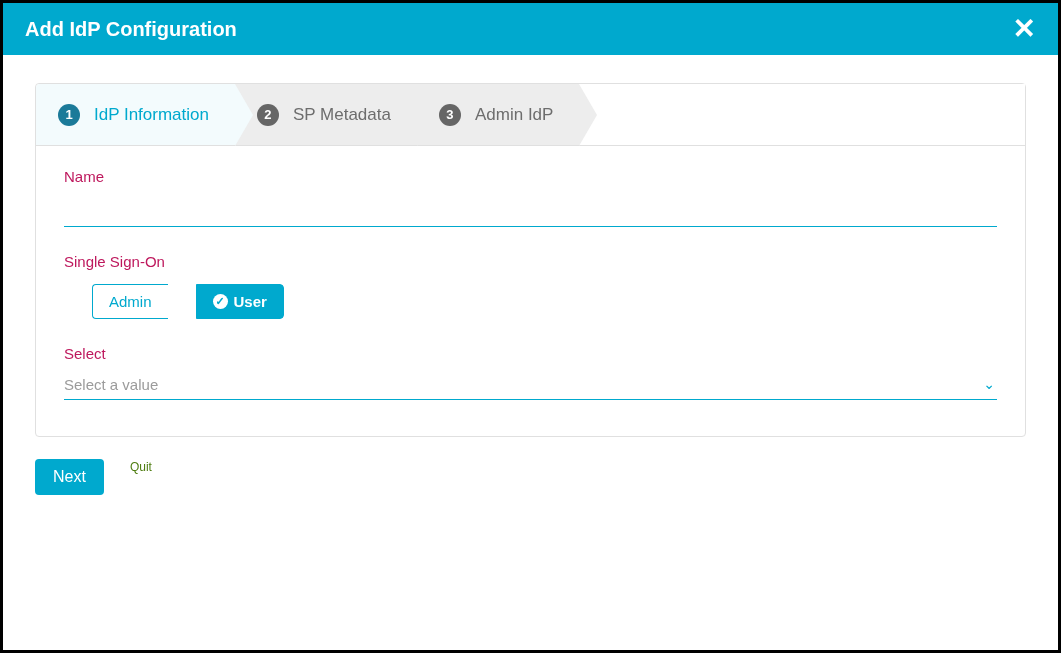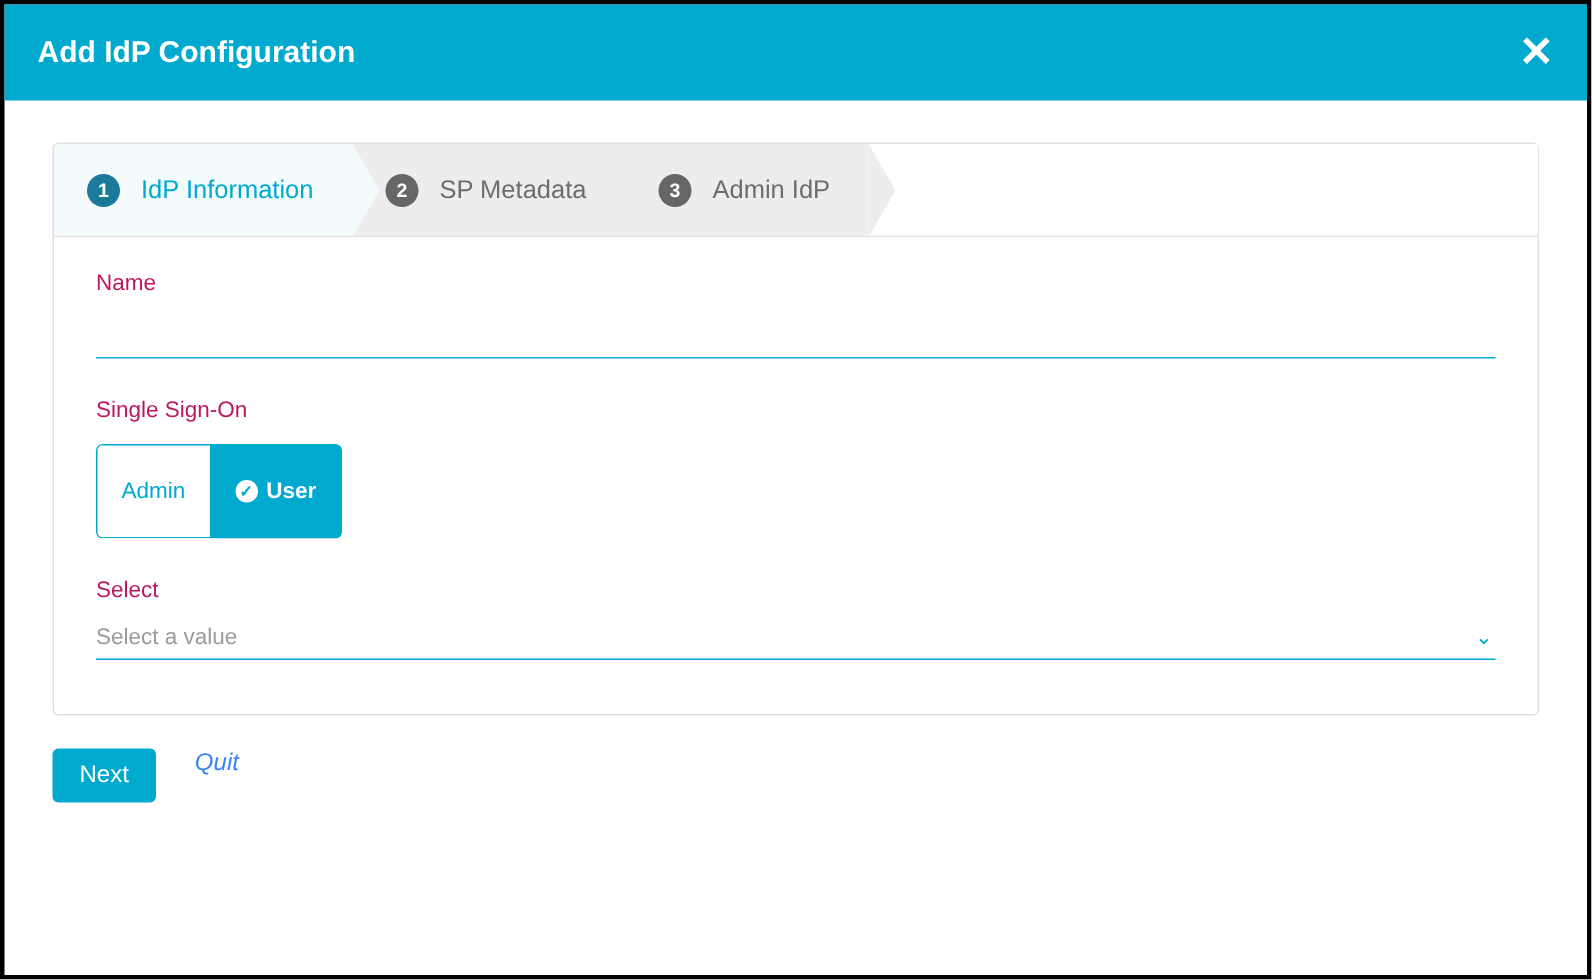--- a/index.html
+++ b/index.html
@@ -12,21 +12,21 @@
   .outer {
     width: 1061px;
     height: 653px;
     border: 3px solid #000;
     background: #fff;
     padding-bottom: 12px;
   }
   .modal-header {
     background: #00a9ce;
     color: #fff;
-    height: 64px;
+    height: 52px;
     display: flex;
     align-items: center;
     padding: 0 22px;
   }
   .modal-header .title {
     font-size: 20px;
     font-weight: 600;
     flex: 1;
   }
   .modal-header .close {
@@ -123,26 +123,27 @@
   .underline-input::placeholder { color: #9b9b9b; font-style: normal; }
 
   
   .btn-group {
     display: inline-flex;
     border-radius: 4px;
     overflow: hidden;
     margin-top: 6px;
   }
   .btn-group .tog {
-    padding: 22px 16px;
+    padding: 8px 16px;
     font-size: 15px;
     cursor: pointer;
     display: flex;
     align-items: center;
     gap: 6px;
+    margin-left: 28px;
   }
   .tog.off {
     background: #fff;
     color: #00a9ce;
     border: 1px solid #00a9ce;
     border-right: none;
     border-radius: 4px 0 0 4px;
   }
   .tog.on {
     background: #00a9ce;
@@ -191,24 +192,23 @@
     color: #fff;
     border: none;
     border-radius: 4px;
     padding: 9px 18px;
     font-size: 16px;
     cursor: pointer;
   }
   .btn-link {
     background: none;
     border: none;
-    color: #3b82f6;
-    font-size: 16px;
-    cursor: pointer;
-    font-style: italic;
+    color: #4d7c0f;
+    font-size: 12px;
+    cursor: pointer;
   }
 </style>
 </head>
 <body>
 
 <div class="outer">
 
   <div class="modal-header">
     <div class="title">Add IdP Configuration</div>
     <div class="close">✕</div>

